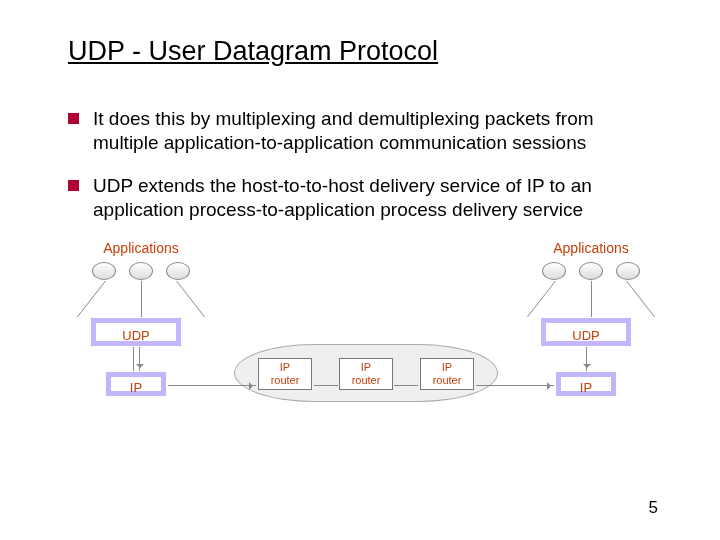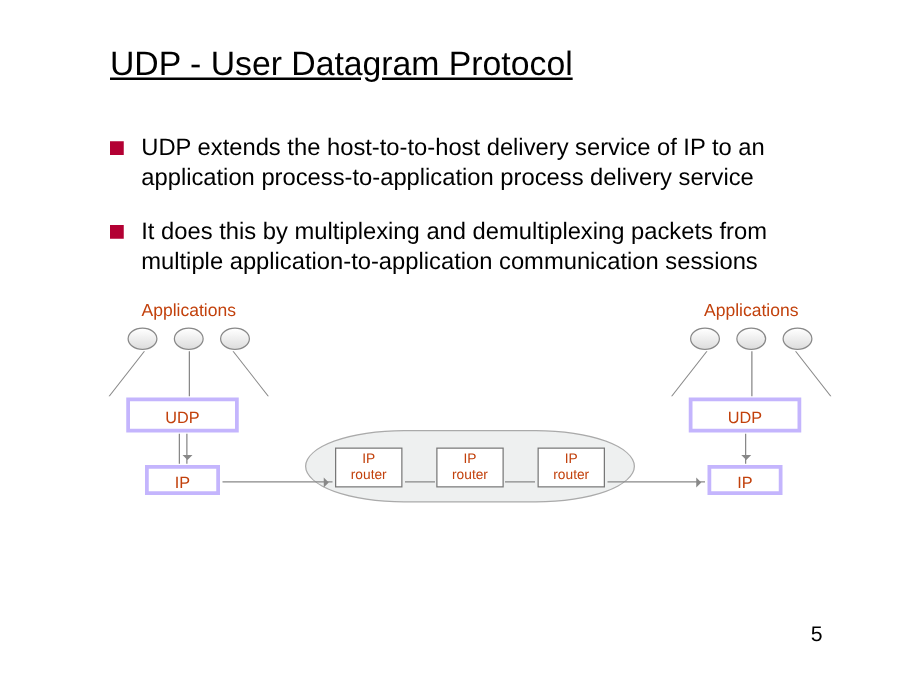--- a/index.html
+++ b/index.html
@@ -9,21 +9,21 @@
     height: 540px;
     background: #fff;
     font-family: "Comic Sans MS", "Comic Sans", cursive, sans-serif;
     color: #000;
   }
   .slide {
     position: relative;
     width: 720px;
     height: 540px;
     box-sizing: border-box;
-    padding: 36px 56px 24px 88px;
+    padding: 36px 56px 24px 68px;
   }
   .title {
     font-size: 27px;
     text-decoration: underline;
     margin-bottom: 40px;
   }
   .bullets {
     font-size: 19px;
     line-height: 1.28;
   }
@@ -90,21 +90,21 @@
     width: 24px;
     height: 18px;
     border: 1px solid #888;
     border-radius: 50%;
     background: linear-gradient(to bottom, #fff, #ddd);
   }
   .stack-box {
     position: absolute;
     left: 10px;
     width: 80px;
-    border: 3px solid #c4b5fd;
+    border: 5px solid #c4b5fd;
     background: #fff;
     text-align: center;
     font-size: 13px;
     line-height: 22px;
     height: 24px;
   }
   .udp-box { top: 78px; width: 90px; left: 5px; height: 28px; line-height: 26px; }
   .ip-box  { top: 132px; width: 60px; left: 20px; }
   .vline {
     position: absolute;
@@ -174,25 +174,25 @@
 </head>
 <body>
 
 <div class="slide">
 
   <div class="title">UDP - User Datagram Protocol</div>
 
   <div class="bullets">
     <div class="bullet">
       <div class="marker"></div>
-      <div class="text">UDP extends the host-to-to-host delivery service of  IP to an application process-to-application process delivery service</div>
+      <div class="text">It does this by multiplexing and demultiplexing packets from multiple application-to-application communication sessions</div>
     </div>
     <div class="bullet">
       <div class="marker"></div>
-      <div class="text">It does this by multiplexing and demultiplexing packets from multiple application-to-application communication sessions</div>
+      <div class="text">UDP extends the host-to-to-host delivery service of  IP to an application process-to-application process delivery service</div>
     </div>
   </div>
 
   <div class="diagram">
 
     <div class="host left">
       <div class="apps-label">Applications</div>
       <div class="apps-row">
         <div class="app-circle"></div>
         <div class="app-circle"></div>

